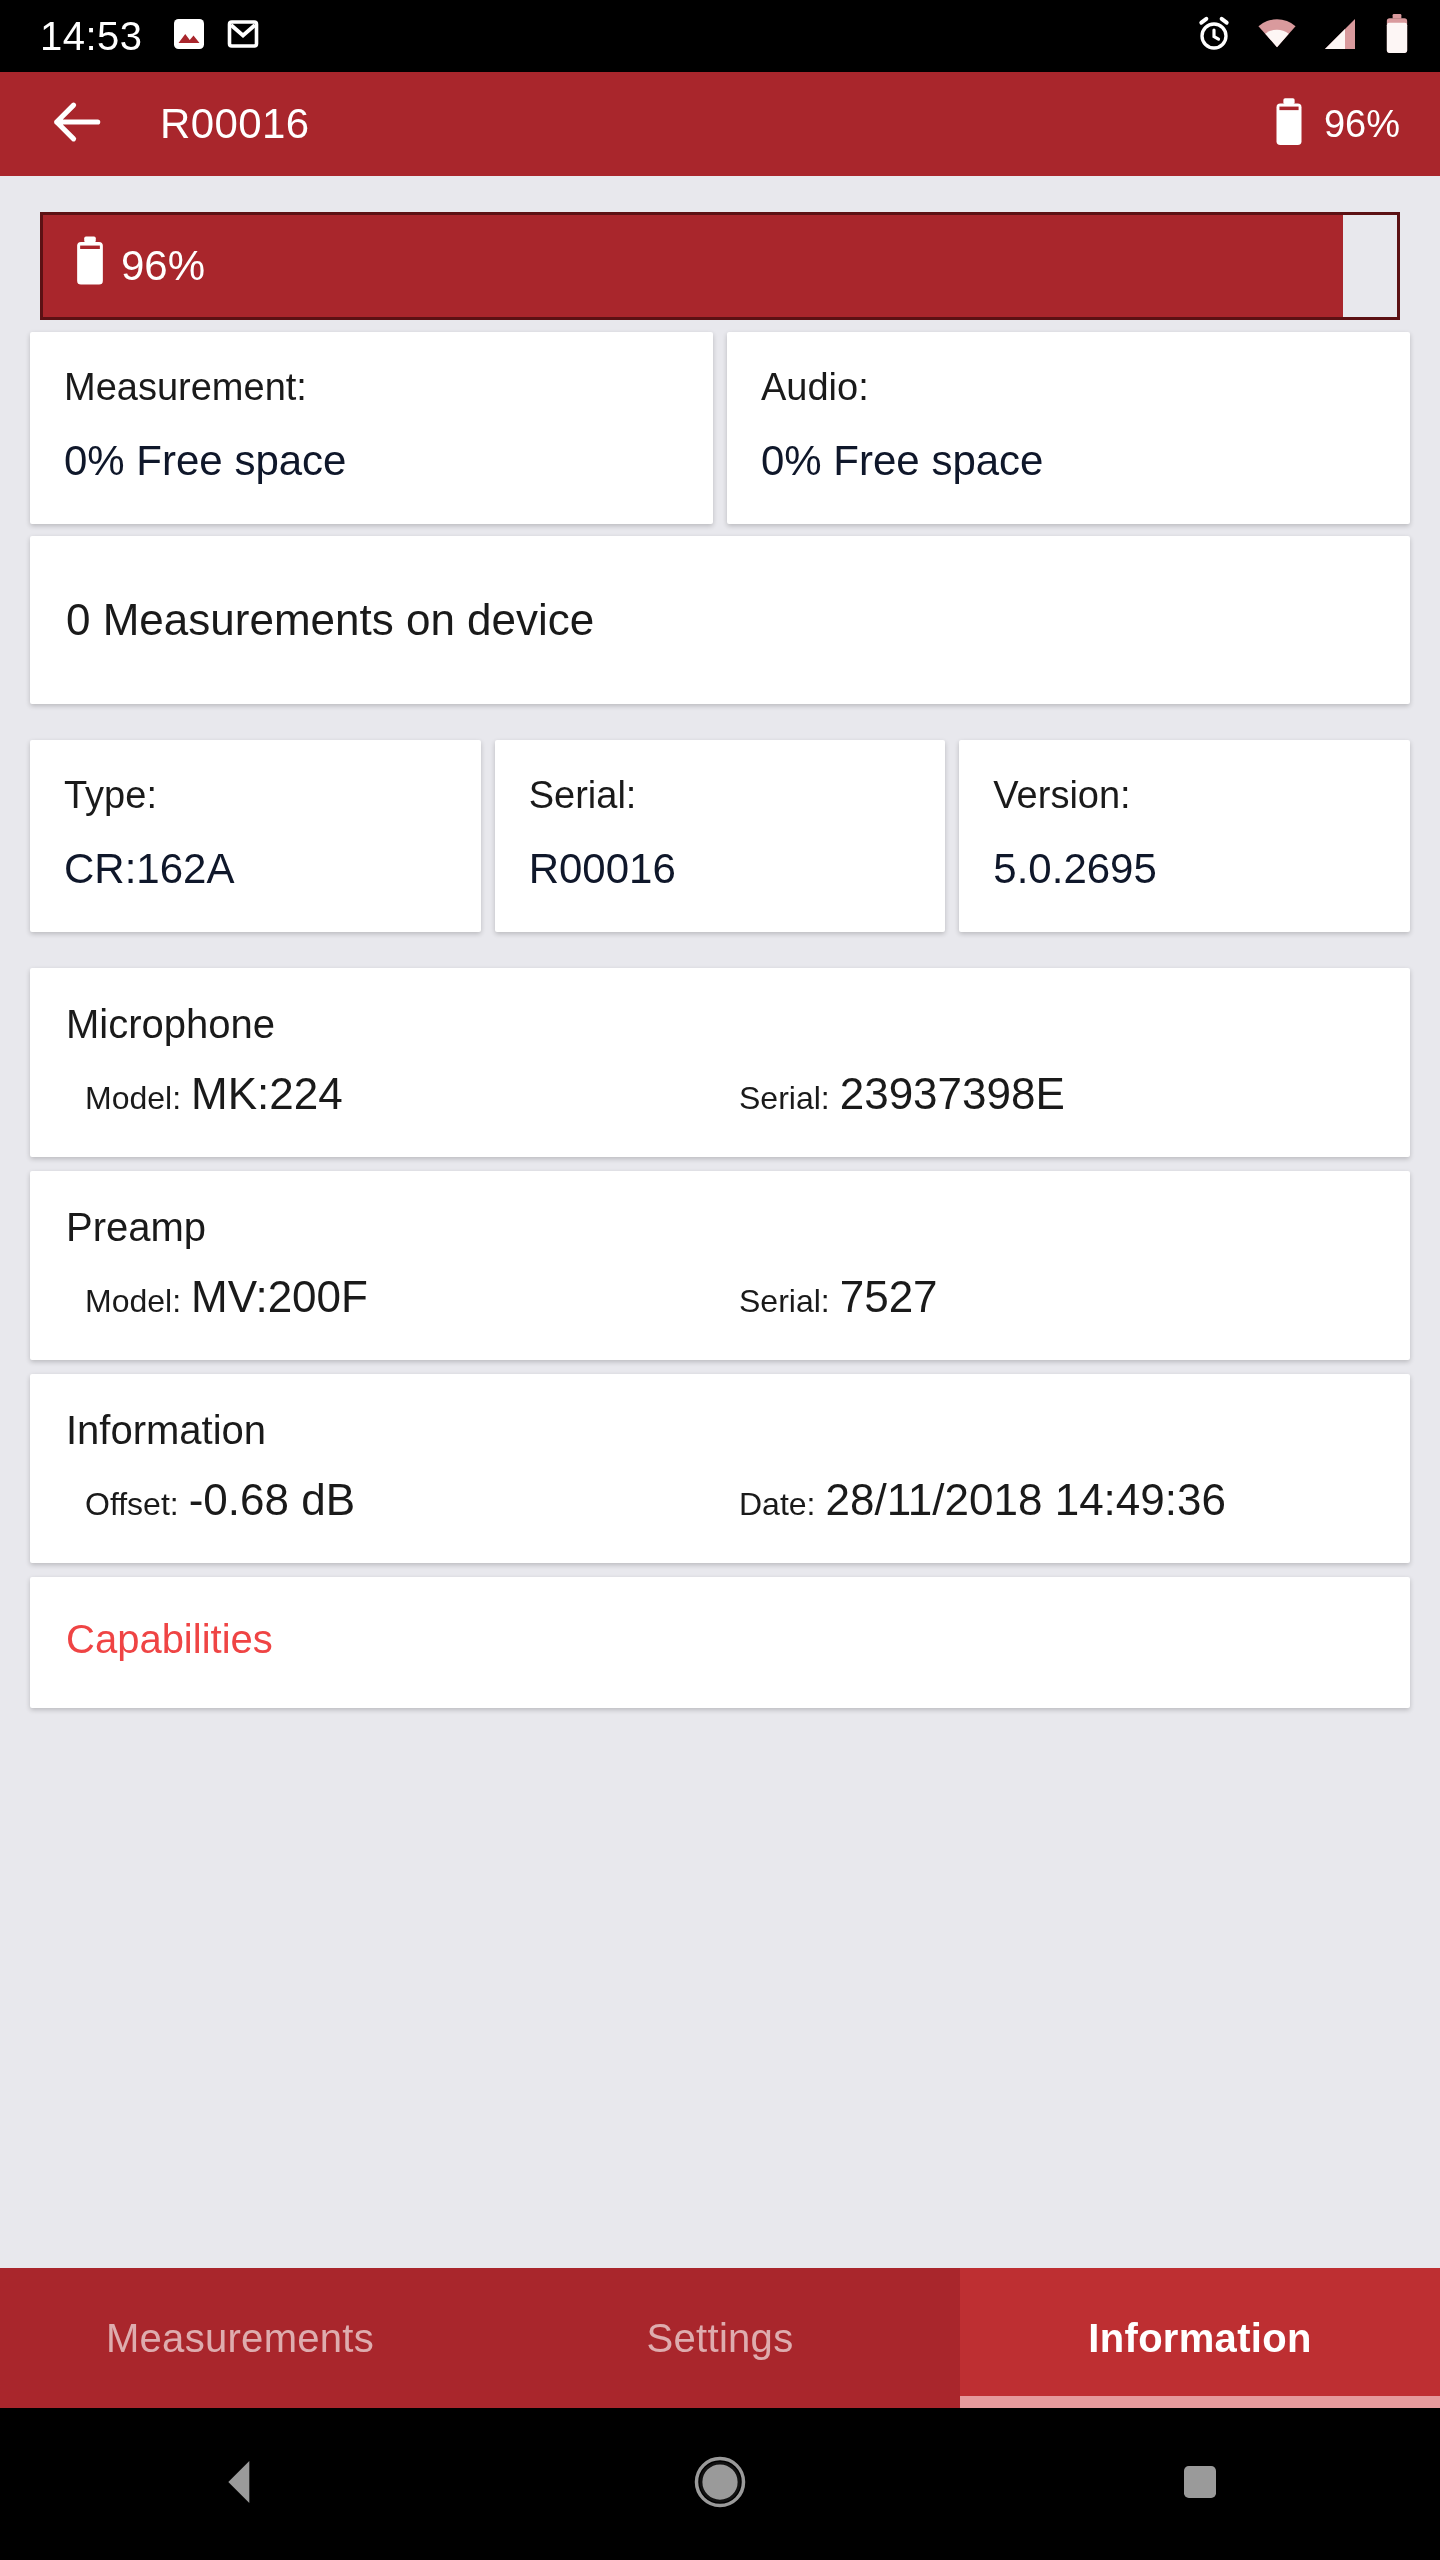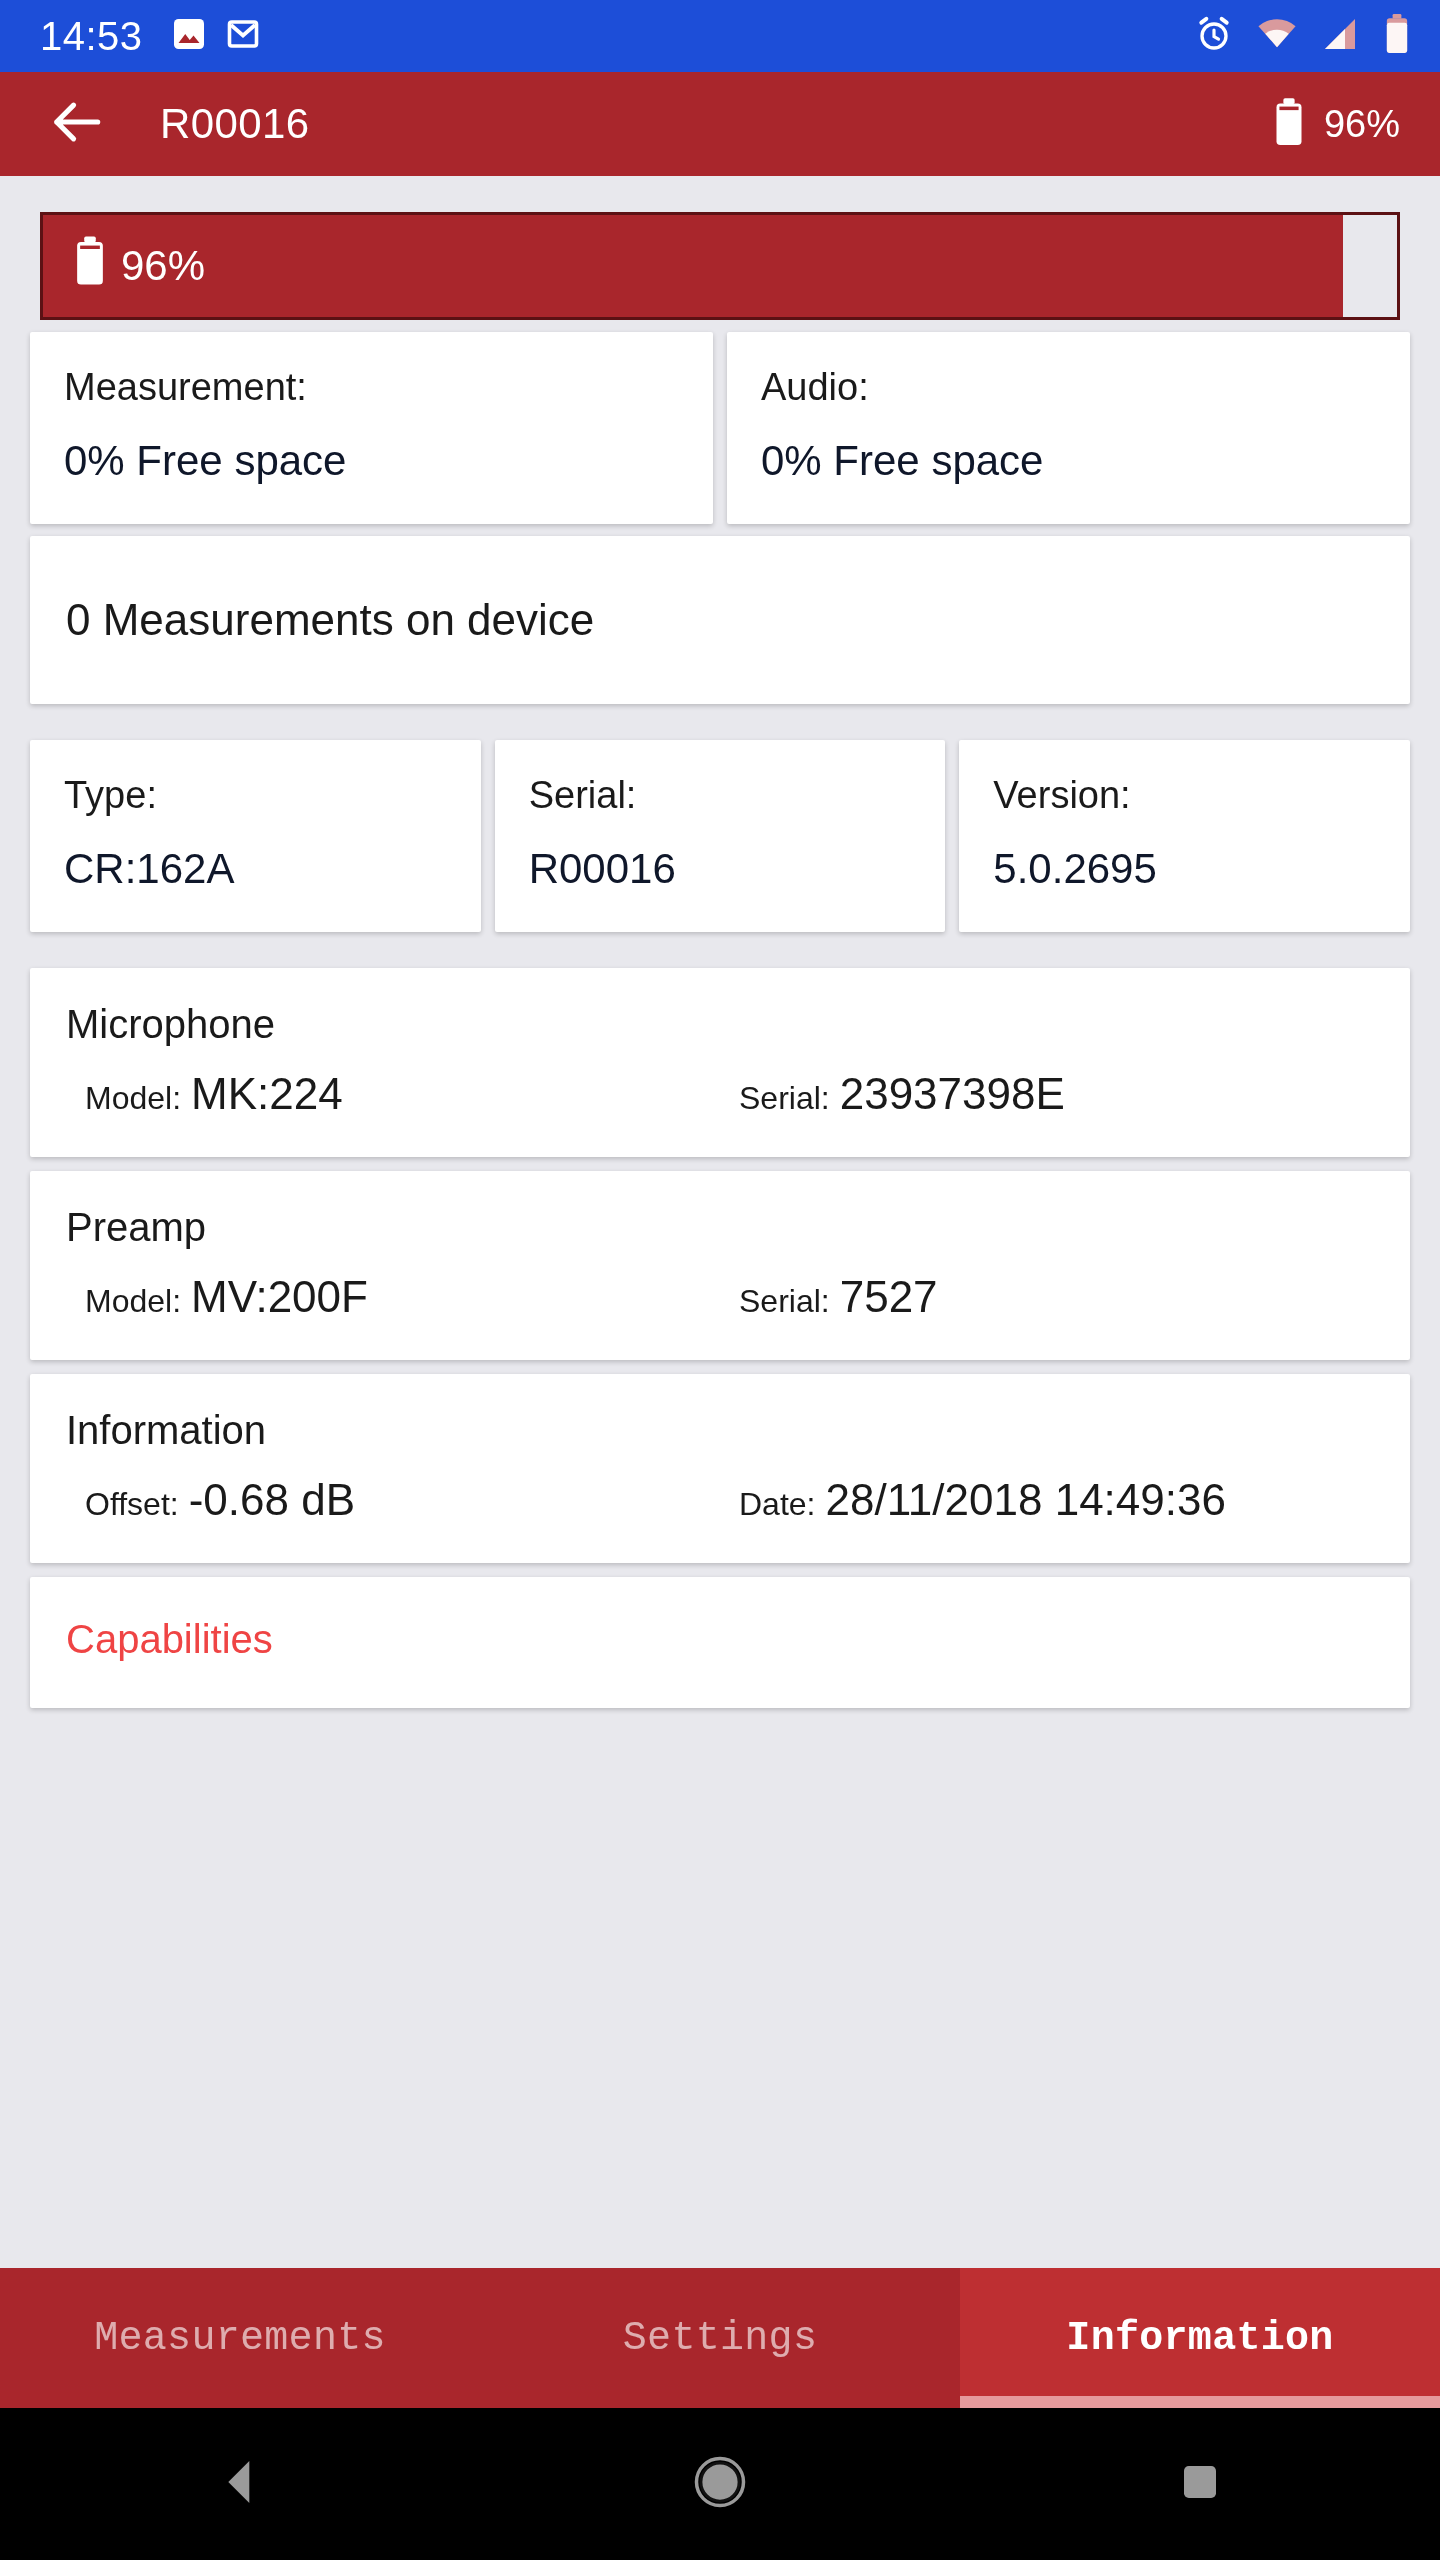--- a/index.html
+++ b/index.html
@@ -18,21 +18,21 @@
     height: 2560px;
     background: #e8e8ed;
     display: flex;
     flex-direction: column;
     overflow: hidden;
   }
 
   
   .status-bar {
     height: 72px;
-    background: #1d4ed8;
+    background: #000000;
     display: flex;
     align-items: center;
     padding: 0 28px 0 40px;
     flex: 0 0 auto;
   }
   .status-clock {
     color: #ffffff;
     font-size: 40px;
     font-weight: 400;
     letter-spacing: 0.5px;
@@ -216,21 +216,20 @@
     font-size: 40px;
     color: #ef4444;
   }
 
   
   .tab-bar {
     height: 140px;
     background: #a9262c;
     display: flex;
     flex: 0 0 auto;
-    font-family: Liberation Mono, monospace;
   }
   .tab {
     flex: 1 1 0;
     position: relative;
     display: flex;
     align-items: center;
     justify-content: center;
     cursor: pointer;
   }
   .tab-label {

